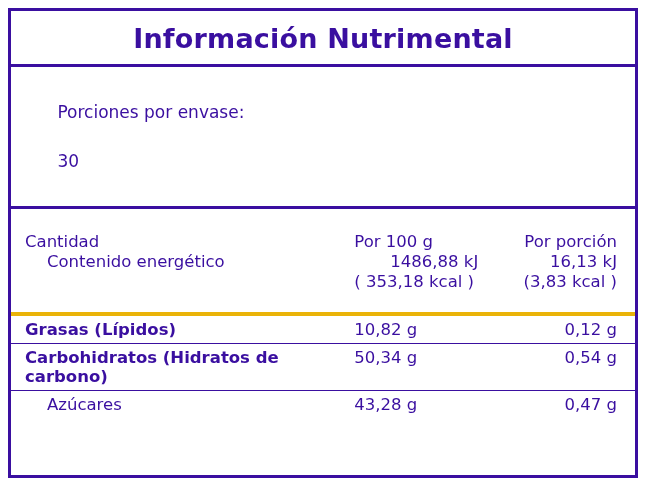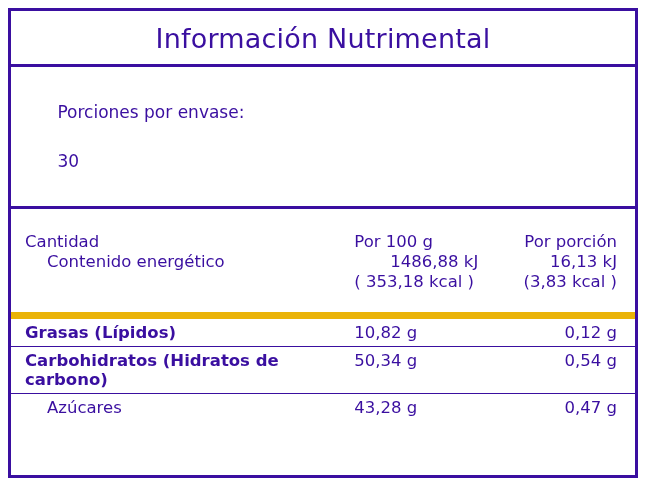--- a/index.html
+++ b/index.html
@@ -19,21 +19,21 @@
     top: 8px;
     width: 630px;
     height: 470px;
     border: 3px solid #3a0fa0;
     box-sizing: border-box;
     background: #ffffff;
   }
   .title {
     text-align: center;
     font-size: 27px;
-    font-weight: normal;
+    font-weight: bold;
     color: #3a0fa0;
     padding: 12px 0 10px 0;
     letter-spacing: 0.2px;
   }
   .rule {
     height: 3px;
     background: #3a0fa0;
     margin: 0;
   }
   .serving {
@@ -89,21 +89,21 @@
   .bold {
     font-weight: bold;
   }
   .indent {
     padding-left: 36px;
   }
   .sep {
     border-top: 1.5px solid #3a0fa0;
   }
   .sep-thick {
-    border-top: 7px solid #eab308;
+    border-top: 4px solid #eab308;
   }
 </style>
 </head>
 <body>
 
 <div id="panel">
 
   <div class="title">Información Nutrimental</div>
 
   <div class="rule"></div>

